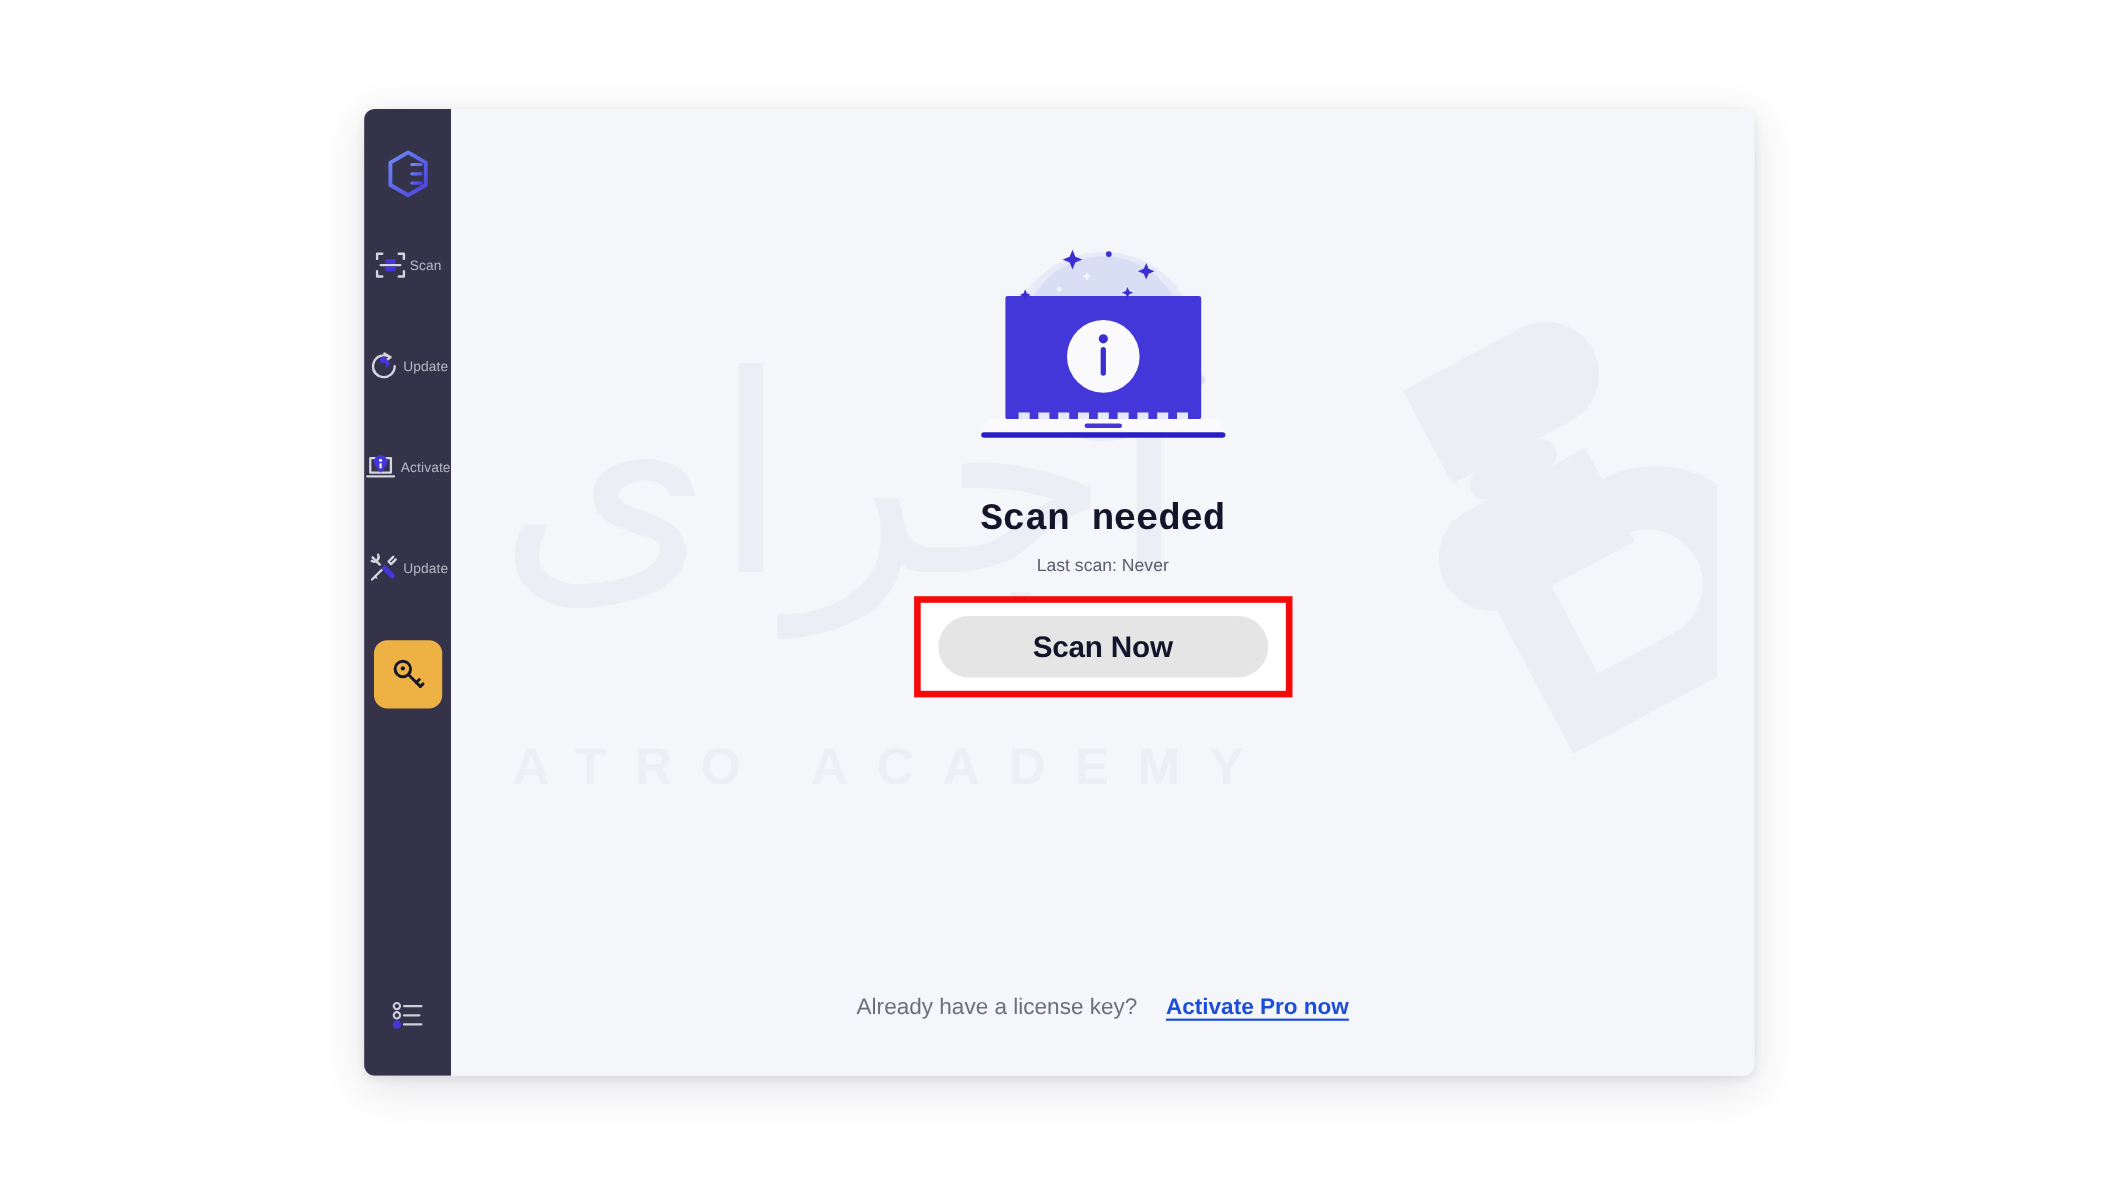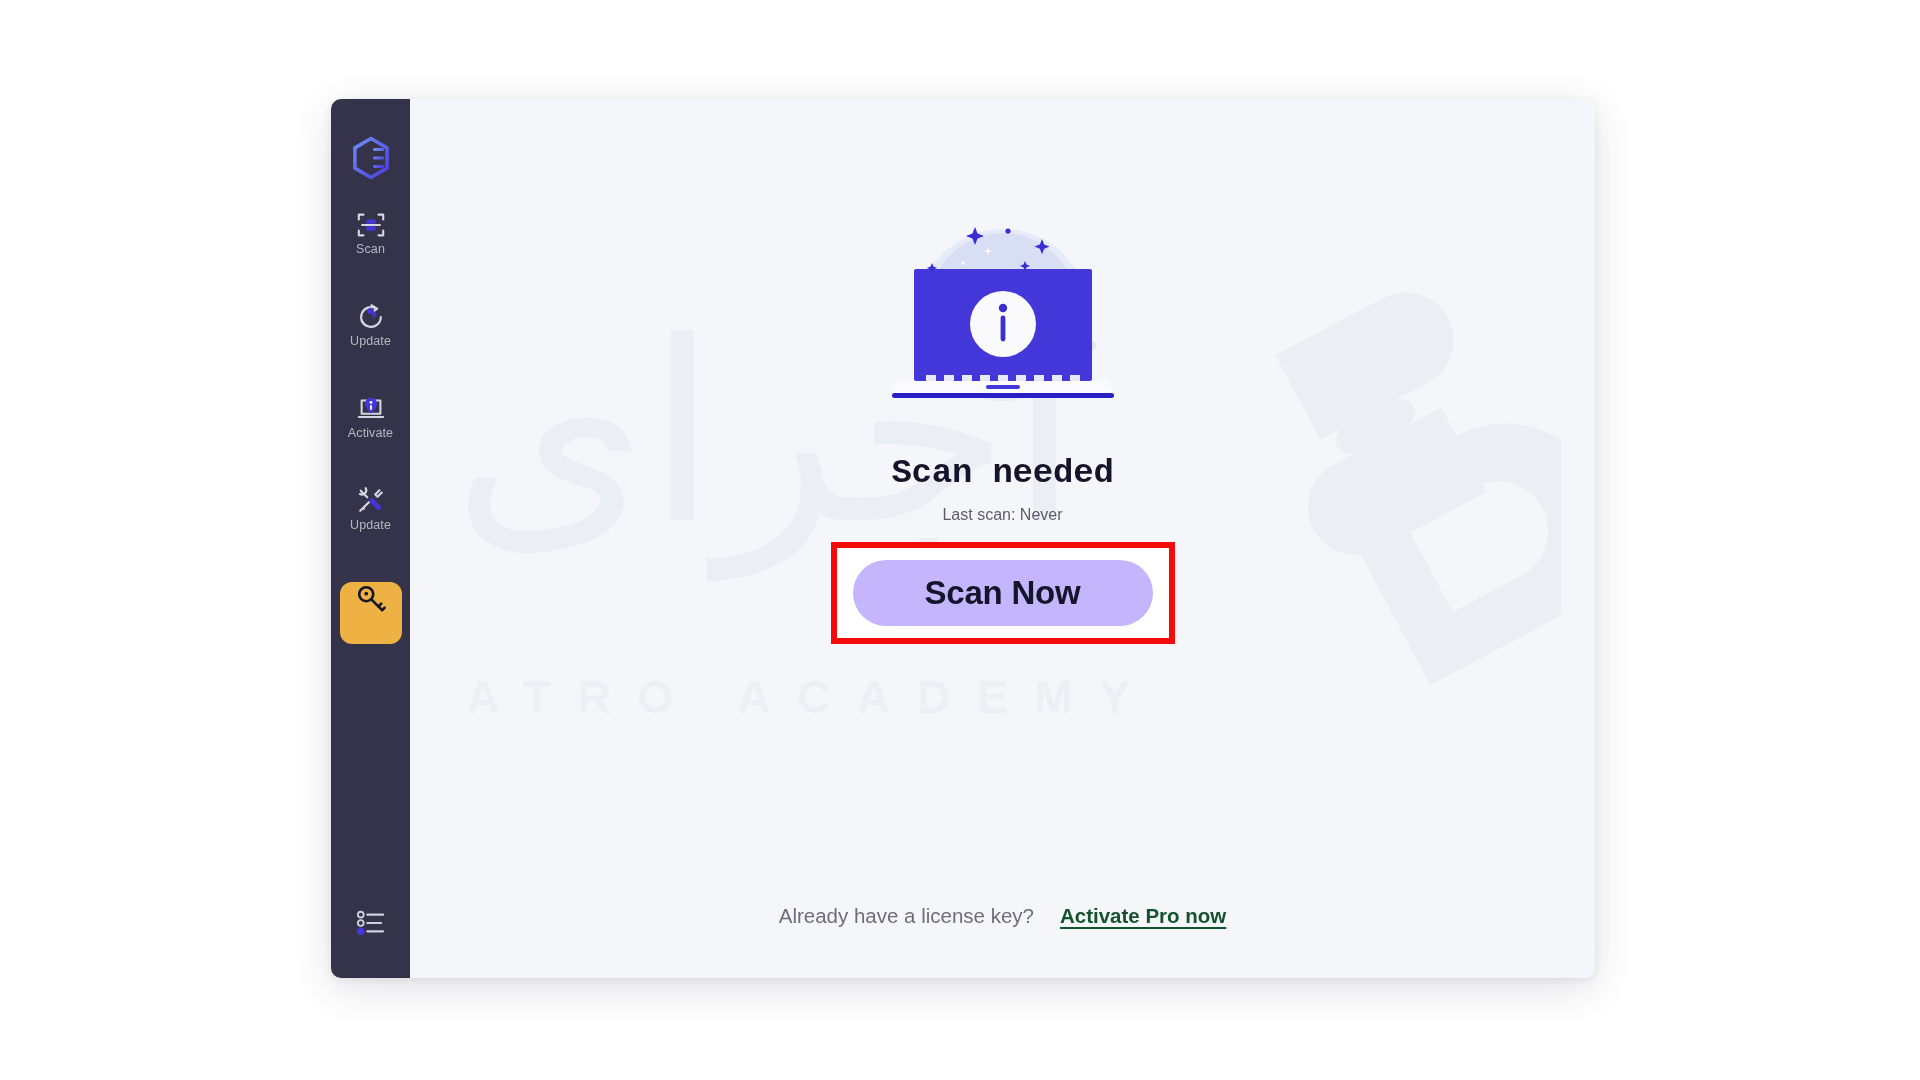--- a/index.html
+++ b/index.html
@@ -64,23 +64,23 @@
     width: 44px; height: 44px;
     display: flex; align-items: center; justify-content: center;
   }
 
   .sb-item {
     margin-top: 30px;
     width: 62px;
     height: 62px;
     border-radius: 12px;
     display: flex;
-    flex-direction: column;
+    flex-direction: row;
     align-items: center;
-    justify-content: flex-start;
+    justify-content: center;
     cursor: pointer;
     gap: 3px;
   }
   .sb-item:first-of-type { margin-top: 44px; }
   .sb-item .sb-icon { width: 30px; height: 30px; display: block; }
   .sb-item .sb-label {
     font-size: 12.5px;
     color: #b7b7c4;
     line-height: 1;
     letter-spacing: .1px;
@@ -201,26 +201,26 @@
     padding: 12px 16px;
     border: 6px solid #f50a0a;
     background: #ffffff;
     width: 344px;
     display: flex;
     align-items: center;
     justify-content: center;
   }
   #scan-now-button {
     width: 306px;
-    height: 66px;
+    height: 56px;
     border-radius: 34px;
-    background: #c4b5fd;
+    background: #e5e5e5;
     border: none;
     color: #14142b;
-    font-size: 33px;
+    font-size: 27px;
     font-weight: 700;
     font-family: "Liberation Sans", sans-serif;
     cursor: pointer;
     letter-spacing: -.2px;
   }
 
   
   #license-row {
     position: absolute;
     left: 0; right: 0;
@@ -231,21 +231,21 @@
     gap: 26px;
     z-index: 5;
   }
   #license-question {
     font-size: 20.5px;
     color: #6d6d7b;
   }
   #activate-link {
     font-size: 20.5px;
     font-weight: 700;
-    color: #14532d;
+    color: #1d4ed8;
     text-decoration: underline;
     text-underline-offset: 4px;
     cursor: pointer;
   }
 
   
   #red-arrow {
     position: absolute;
     left: 1180px;
     top: 470px;

